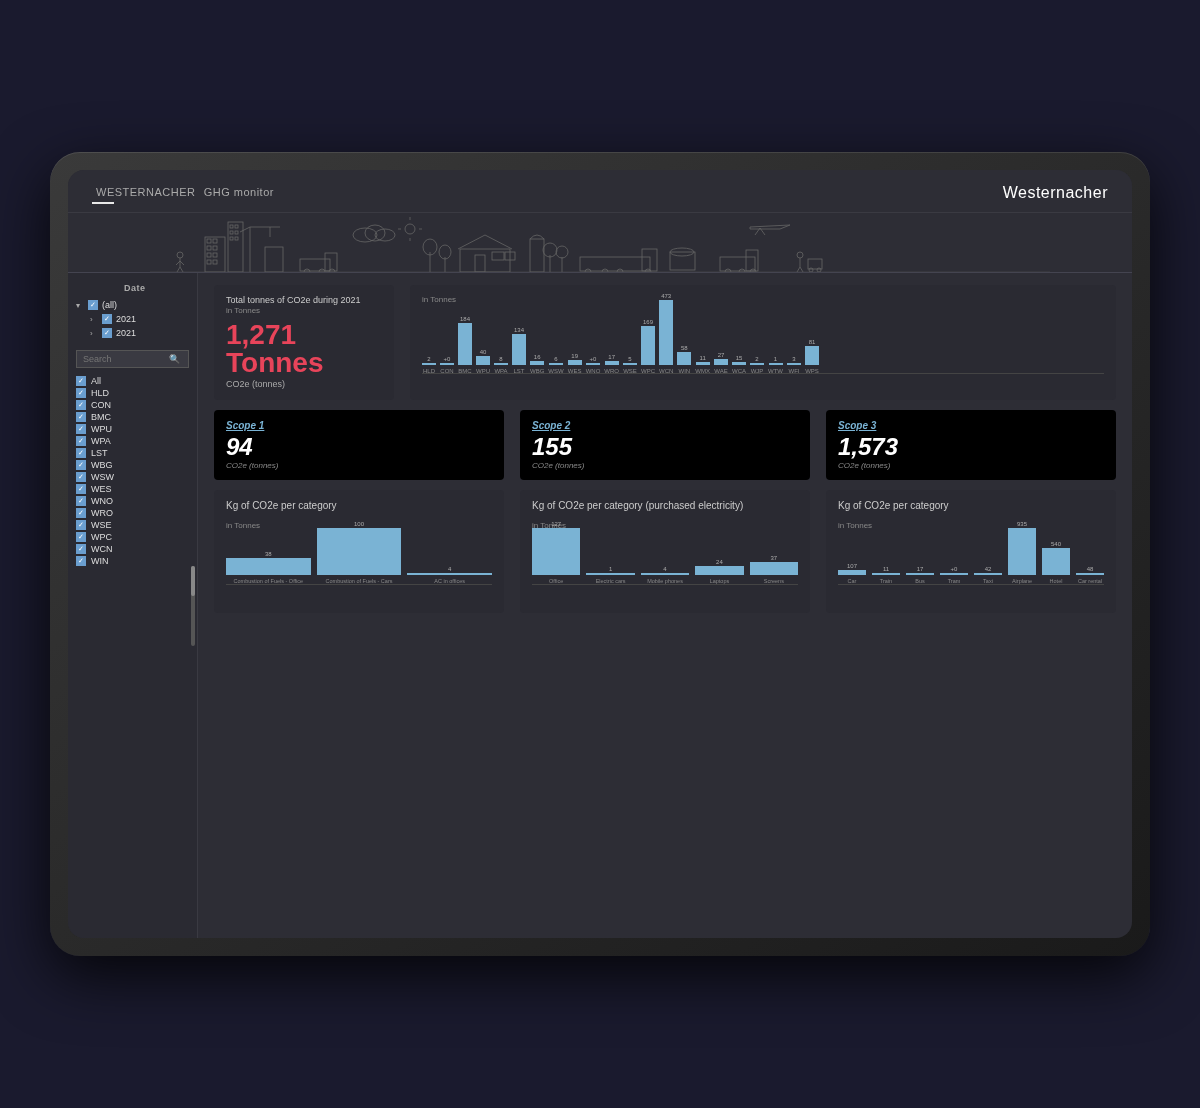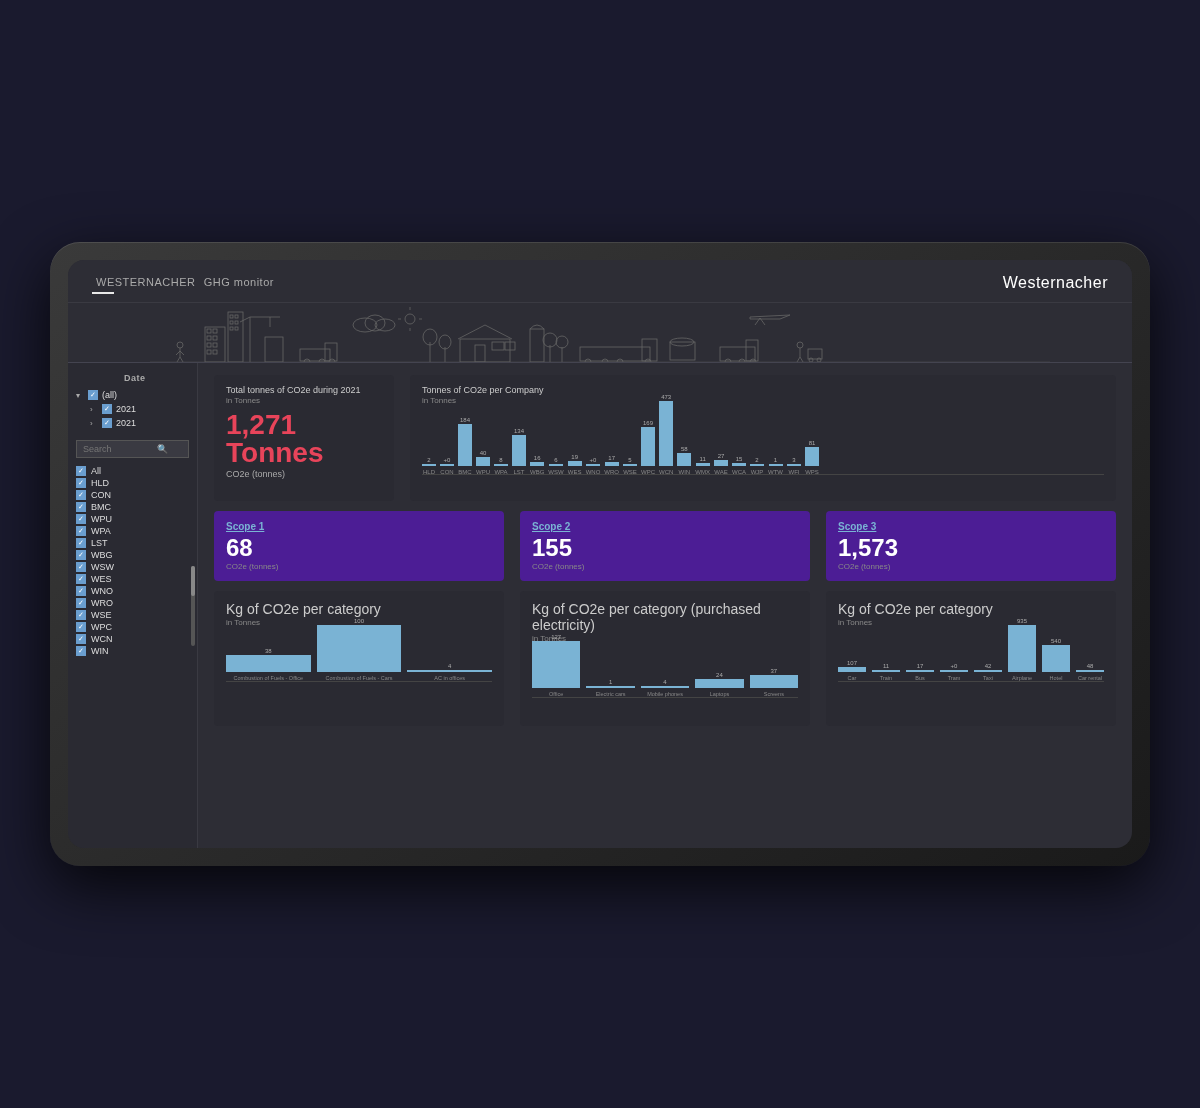--- a/index.html
+++ b/index.html
@@ -6,21 +6,21 @@
     body {
       background: #1a1a2e;
       display: flex;
       justify-content: center;
       align-items: center;
       min-height: 100vh;
       font-family: 'Segoe UI', Arial, sans-serif;
     }
     .tablet-frame {
       width: 1100px;
-      height: 624px;
+      height: 804px;
       background: linear-gradient(145deg, #3a3a3a, #1a1a1a);
       border-radius: 30px;
       padding: 18px;
       box-shadow: 0 20px 60px rgba(0,0,0,0.8), inset 0 1px 0 rgba(255,255,255,0.1);
       position: relative;
     }
     .tablet-screen {
       width: 100%;
       height: 100%;
       background: #2d2d35;
@@ -136,21 +136,21 @@
       font-size: 9px;
       color: #ddd;
     }
     .search-box {
       display: flex;
       align-items: center;
       background: #3a3a42;
       border: 1px solid #555;
       padding: 3px 6px;
       margin-bottom: 8px;
-      gap: 4px;
+      gap: 16px;
     }
     .search-box input {
       background: transparent;
       border: none;
       outline: none;
       color: #ccc;
       font-size: 9px;
       width: 70px;
     }
     .search-icon { font-size: 9px; color: #888; }
@@ -264,23 +264,24 @@
       height: 1px;
       background: #444;
     }
     
     .scope-row {
       display: flex;
       gap: 16px;
     }
     .scope-card {
       flex: 1;
-      background: #4c1d95;
+      background: #000000;
       border-radius: 4px;
       padding: 10px 12px;
+      font-style: italic;
     }
     .scope-title {
       font-size: 10px;
       color: #7ab3d4;
       text-decoration: underline;
       margin-bottom: 4px;
       font-weight: 600;
     }
     .scope-value {
       font-size: 24px;
@@ -298,23 +299,23 @@
       display: flex;
       gap: 16px;
     }
     .bottom-chart {
       flex: 1;
       background: #2a2a32;
       border-radius: 4px;
       padding: 10px 12px;
     }
     .bottom-chart-title {
-      font-size: 14px;
+      font-size: 10px;
       color: #ccc;
-      margin-bottom: 1px;
+      margin-bottom: 10px;
     }
     .bottom-chart-subtitle {
       font-size: 8px;
       color: #888;
       margin-bottom: 8px;
     }
     .small-bar-chart {
       display: flex;
       align-items: flex-end;
       gap: 6px;
@@ -580,21 +581,20 @@
         <div class="top-row">
 
           <div class="card" style="width:180px;">
             <div class="card-title">Total tonnes of CO2e during 2021</div>
             <div class="card-subtitle">in Tonnes</div>
             <div class="total-tonnes">1,271 Tonnes</div>
             <div class="total-tonnes-unit">CO2e (tonnes)</div>
           </div>
 
           <div class="card" style="flex:1;">
-            <div class="card-title">Tonnes of CO2e per Company</div>
             <div class="card-subtitle">in Tonnes</div>
             <div class="bar-chart" id="company-bar-chart">
               <div class="chart-axis-line"></div>
             <div class="bar-group">
     <span class="bar-value">2</span>
     <div class="bar" style="height:2px;"></div>
     <span class="bar-label">HLD</span>
   </div>
                 <div class="bar-group">
     <span class="bar-value">+0</span>
@@ -701,21 +701,21 @@
     <div class="bar" style="height:18.849999999999998px;"></div>
     <span class="bar-label">WPS</span>
   </div>
               </div>
           </div>
         </div>
 
         <div class="scope-row">
           <div class="scope-card">
             <div class="scope-title">Scope 1</div>
-            <div class="scope-value">68</div>
+            <div class="scope-value">94</div>
             <div class="scope-unit">CO2e (tonnes)</div>
           </div>
           <div class="scope-card">
             <div class="scope-title">Scope 2</div>
             <div class="scope-value">155</div>
             <div class="scope-unit">CO2e (tonnes)</div>
           </div>
           <div class="scope-card">
             <div class="scope-title">Scope 3</div>
             <div class="scope-value">1,573</div>

